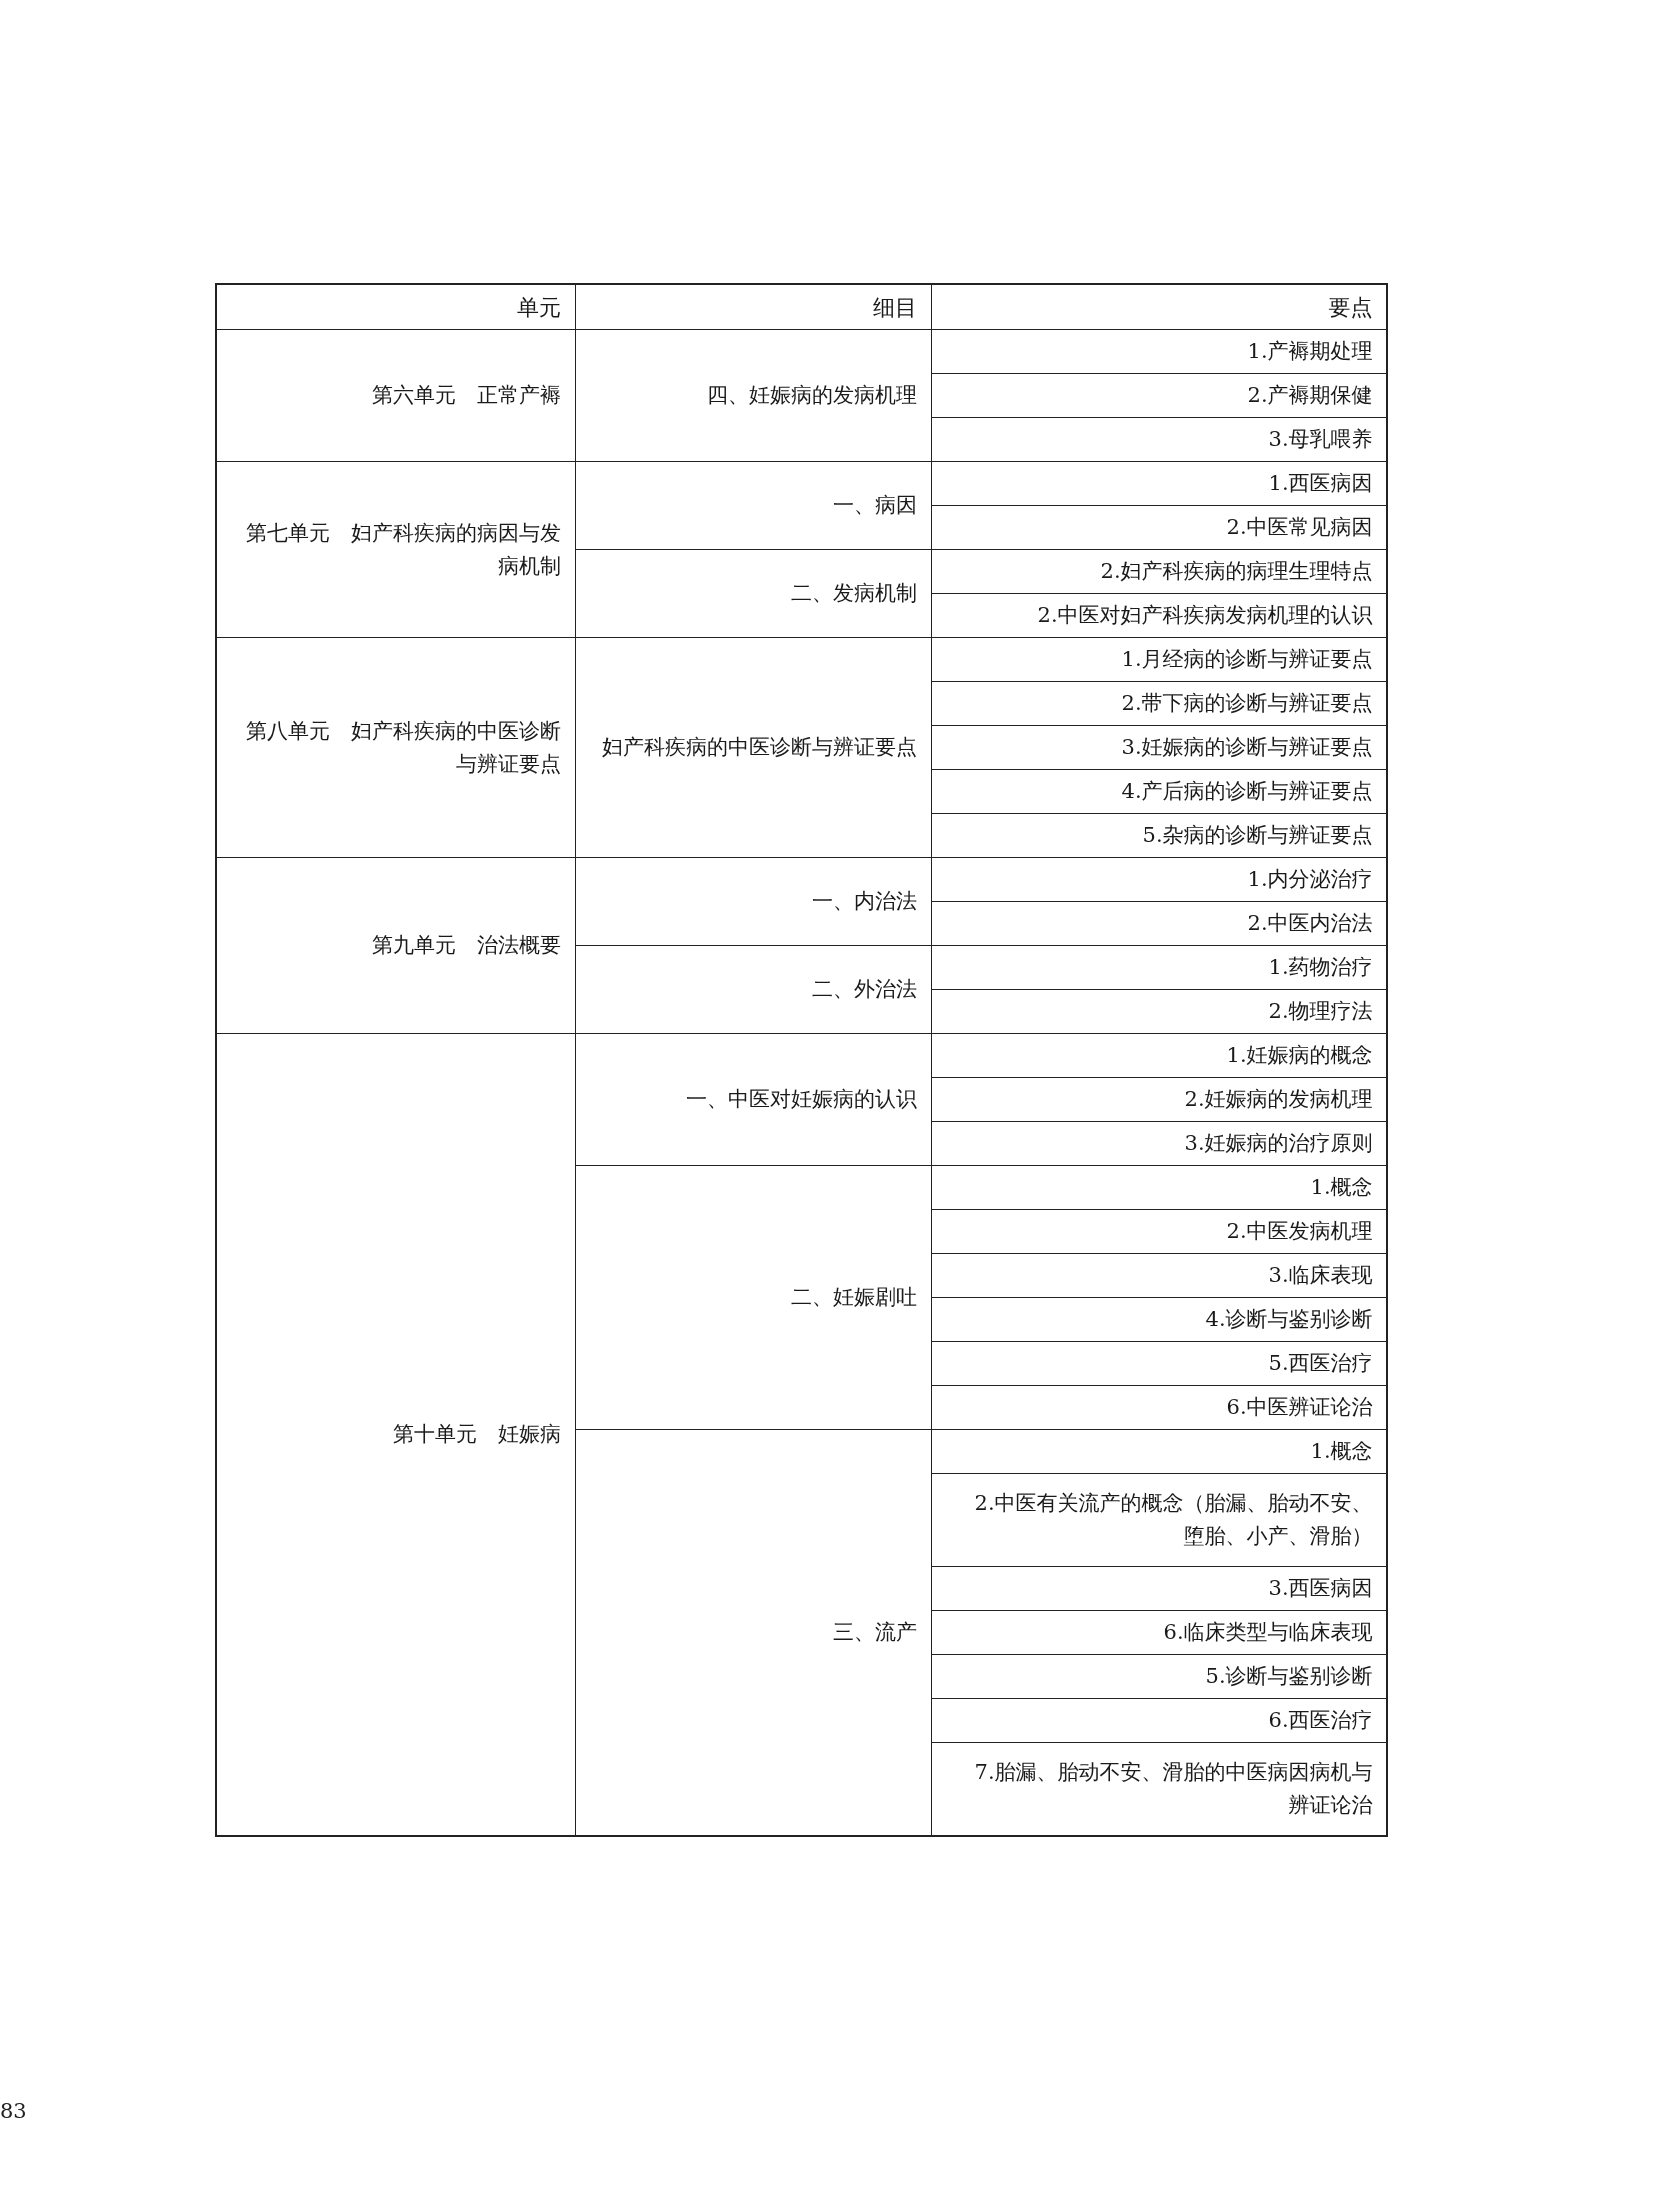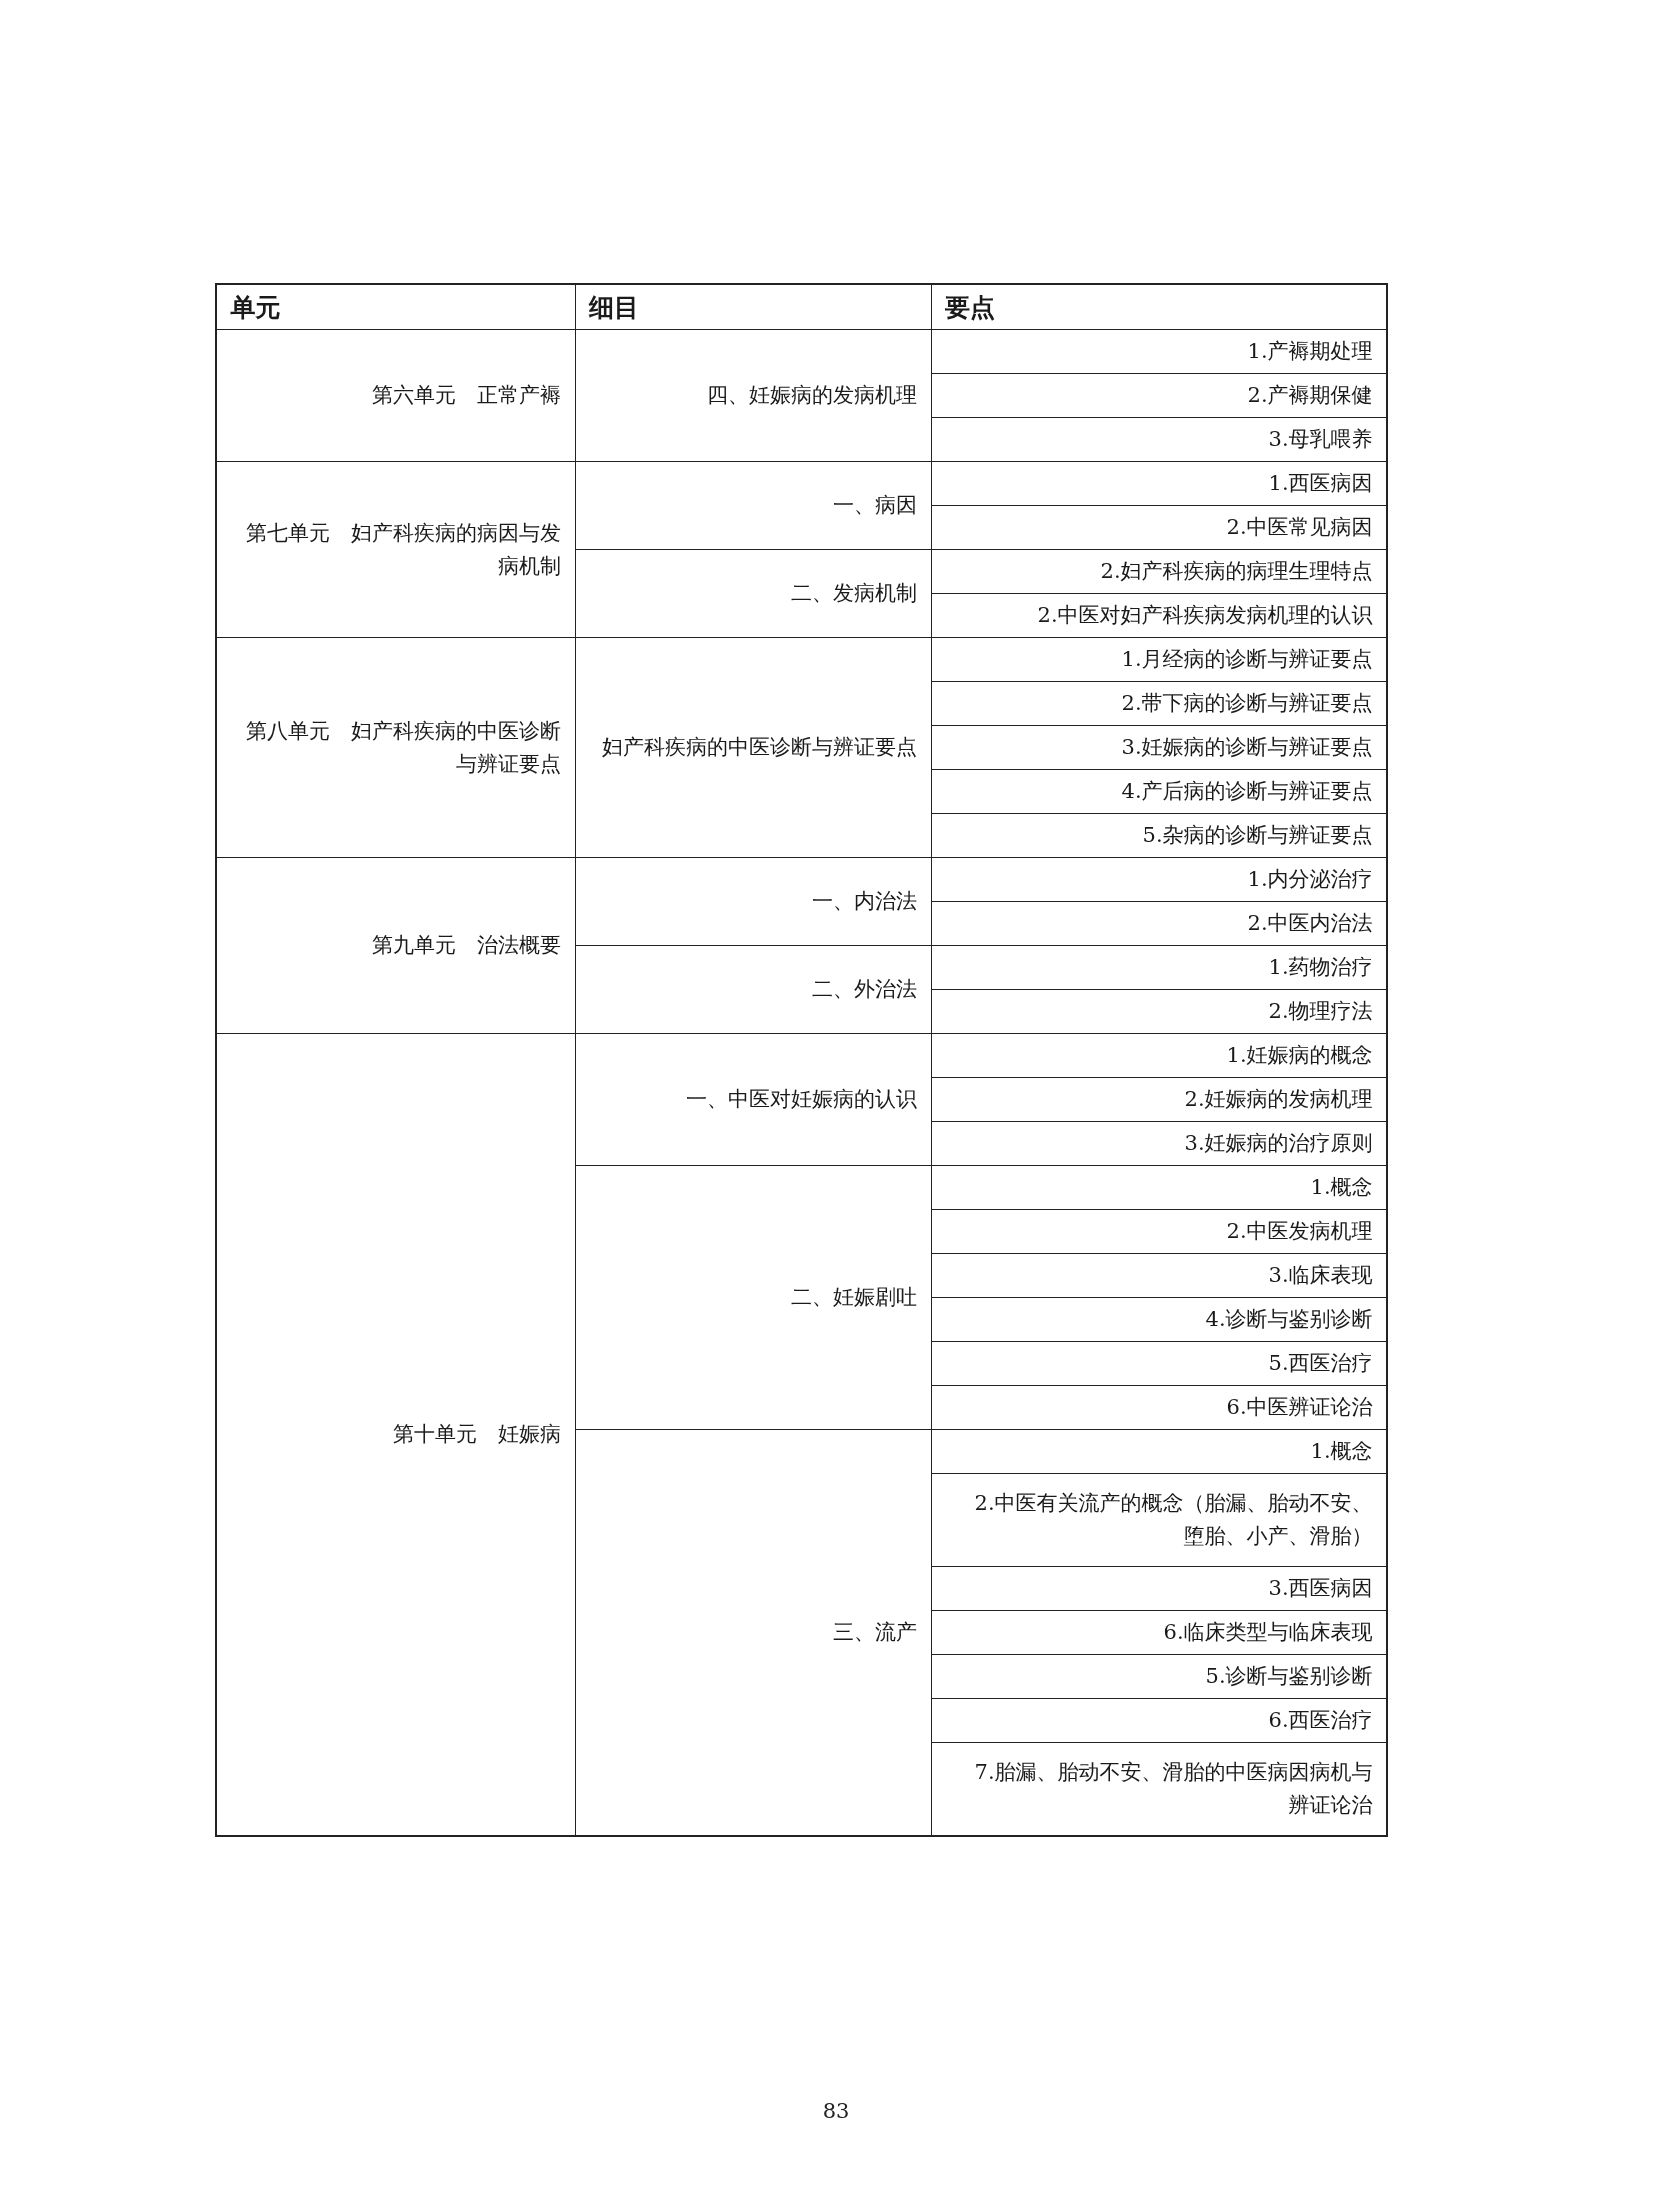--- a/index.html
+++ b/index.html
@@ -13,27 +13,27 @@
   }
   table.syllabus col.c1 { width: 359px; }
   table.syllabus col.c2 { width: 356px; }
   table.syllabus col.c3 { width: 456px; }
   table.syllabus th, table.syllabus td {
     border: 1.9px solid #222;
     font-size: 21px; line-height: 33px;
     padding: 0 13.4px; vertical-align: middle; text-align: right;
   }
   table.syllabus th {
-    height: 44px; font-weight: bold; text-align: left;
-    font-family: "DejaVu Sans", "Liberation Sans", sans-serif; font-size: 25px;
+    height: 44px; font-weight: normal; text-align: right;
+    font-family: "DejaVu Sans", "Liberation Sans", sans-serif; font-size: 22px;
   }
   table.syllabus td.pt { height: 43px; }
   table.syllabus td.pt.tall { height: 92px; padding-left: 35px; }
   .page-number {
-    position: absolute; top: 2099px; left: 0; width: 1672px; text-align: center;
+    position: absolute; top: 2099px; left: 0; width: 1672px; 
     font-size: 21px; font-family: "DejaVu Serif", "Liberation Serif", serif; color: #222;
   }
 </style>
 </head>
 <body>
 
 <div class="page">
   <table class="syllabus">
     <colgroup>
         <col class="c1">

